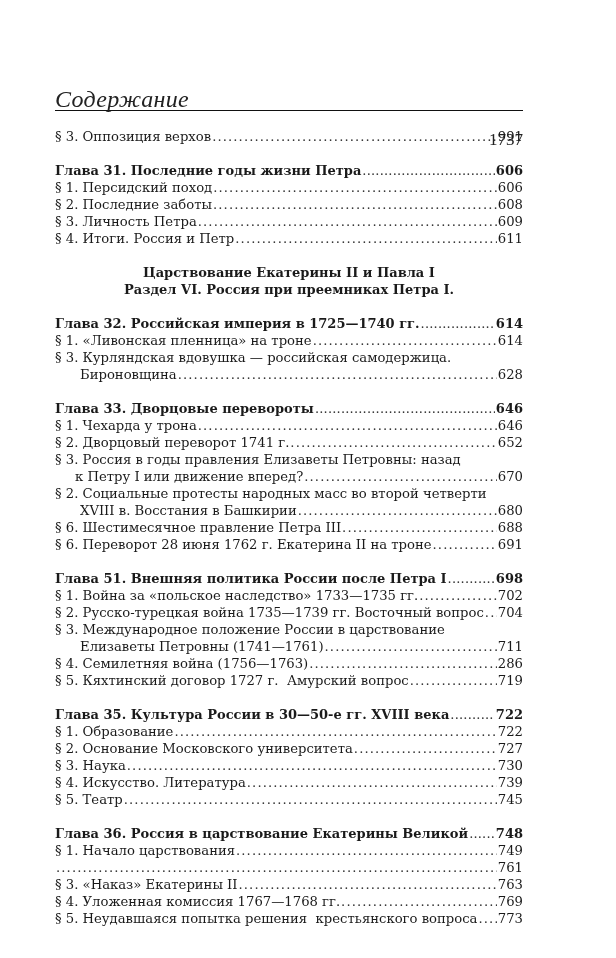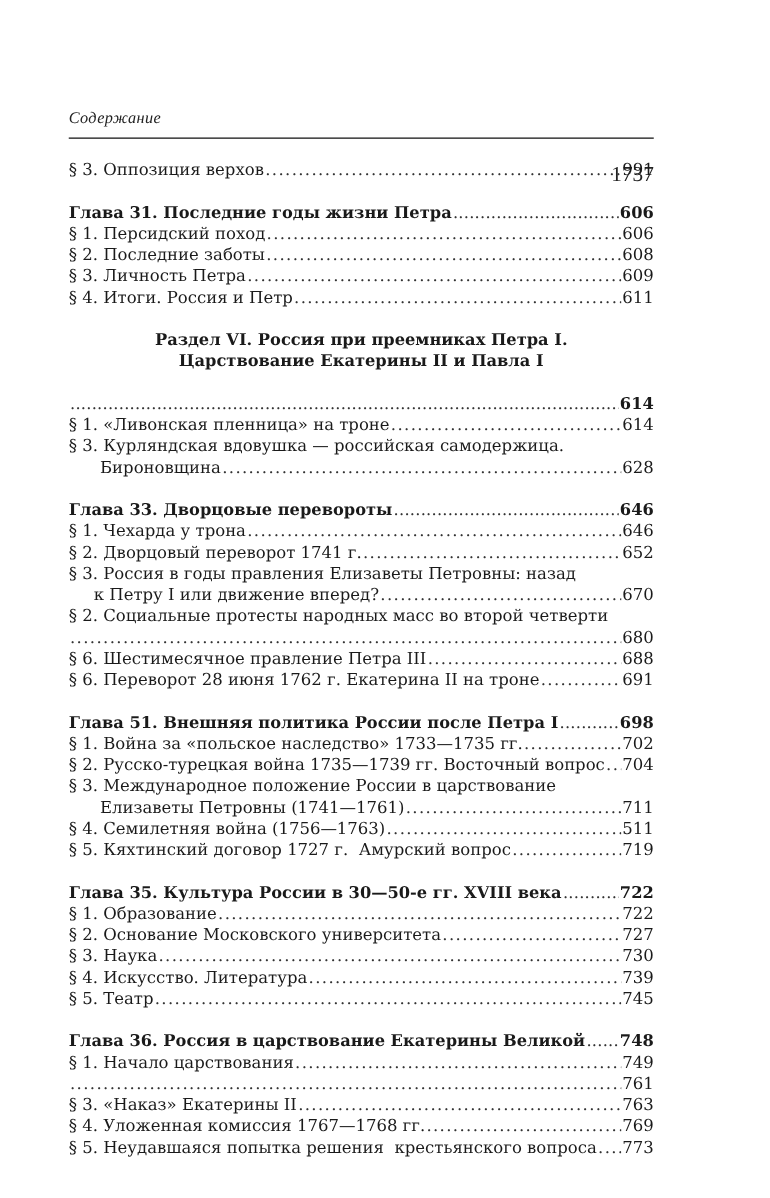--- a/index.html
+++ b/index.html
@@ -2,21 +2,21 @@
 <html><head>
 <meta charset="utf-8">
 <style>
   html, body { margin: 0; padding: 0; background: #ffffff; }
   body { width: 616px; height: 958px; position: relative; overflow: hidden;
          font-family: "DejaVu Serif", "Liberation Serif", serif; color: #1a1a1a; }
   .page { position: absolute; left: 55px; top: 0; width: 468px; }
   .header { position: absolute; top: 84px; left: 0; width: 468px; height: 26px;
             border-bottom: 1.5px solid #111; }
   .header .title { position: absolute; left: 0; top: 2px; font-family: "Liberation Serif", serif;
-                   font-style: italic; font-size: 13px; letter-spacing: 0.3px; color: #222; }
+                   font-style: italic; font-size: 24px; letter-spacing: 0.3px; color: #222; }
   .header .pnum { position: absolute; right: 0; top: 2px; font-family: "Liberation Serif", serif;
                   font-size: 17px; color: #222; margin-top: 44px; }
   .toc { position: absolute; top: 128px; left: 0; width: 468px; font-size: 13.2px; }
   .row { display: flex; align-items: baseline; line-height: 17px; height: 17px; white-space: nowrap; }
   .row .label { flex: 0 0 auto; }
   .row .dots { flex: 1 1 auto; overflow: hidden; margin: 0 1px; letter-spacing: 1.1px; color: #333; }
   .row .dots::before { content: "................................................................................................................................................................................................"; }
   .row .page-ref { flex: 0 0 auto; }
   .row.chapter { font-weight: bold; font-size: 13px; }
   .row.chapter .dots { font-weight: normal; letter-spacing: 0.2px; }
@@ -64,26 +64,27 @@
       <span class="page-ref">609</span>
     </div>
     <div class="row">
       <span class="label">§ 4. Итоги. Россия и Петр</span>
       <span class="dots"></span>
       <span class="page-ref">611</span>
     </div>
     <div class="gap"></div>
 
     <div class="section-title">
+      <div>Царствование Екатерины II и Павла I</div>
       <div>Раздел VI. Россия при преемниках Петра I.</div>
-      <div>Царствование Екатерины II и Павла I</div>
-    </div>
-    <div class="gap"></div>
-
-    <div class="row chapter">
+    </div>
+    <div class="gap"></div>
+
+    <div class="row chapter">
+      <span class="label">Глава 32. Российская империя в 1725—1740 гг.</span>
       <span class="dots"></span>
       <span class="page-ref">614</span>
     </div>
     <div class="row">
       <span class="label">§ 1. «Ливонская пленница» на троне</span>
       <span class="dots"></span>
       <span class="page-ref">614</span>
     </div>
     <div class="row first-line">
       <span class="label">§ 3. Курляндская вдовушка — российская самодержица.</span>
@@ -115,20 +116,21 @@
     </div>
     <div class="row cont">
       <span class="label" style="padding-left:20px">к Петру I или движение вперед?</span>
       <span class="dots"></span>
       <span class="page-ref">670</span>
     </div>
     <div class="row first-line">
       <span class="label">§ 2. Социальные протесты народных масс во второй четверти</span>
     </div>
     <div class="row cont">
+      <span class="label">XVIII в. Восстания в Башкирии</span>
       <span class="dots"></span>
       <span class="page-ref">680</span>
     </div>
     <div class="row">
       <span class="label">§ 6. Шестимесячное правление Петра III</span>
       <span class="dots"></span>
       <span class="page-ref">688</span>
     </div>
     <div class="row">
       <span class="label">§ 6. Переворот 28 июня 1762 г. Екатерина II на троне</span>
@@ -156,21 +158,21 @@
       <span class="label">§ 3. Международное положение России в царствование</span>
     </div>
     <div class="row cont">
       <span class="label">Елизаветы Петровны (1741—1761)</span>
       <span class="dots"></span>
       <span class="page-ref">711</span>
     </div>
     <div class="row">
       <span class="label">§ 4. Семилетняя война (1756—1763)</span>
       <span class="dots"></span>
-      <span class="page-ref">511</span>
+      <span class="page-ref">286</span>
     </div>
     <div class="row">
       <span class="label" style="white-space:pre">§ 5. Кяхтинский договор 1727 г.  Амурский вопрос</span>
       <span class="dots"></span>
       <span class="page-ref">719</span>
     </div>
     <div class="gap"></div>
 
     <div class="row chapter">
       <span class="label">Глава 35. Культура России в 30—50-е гг. XVIII века</span>

